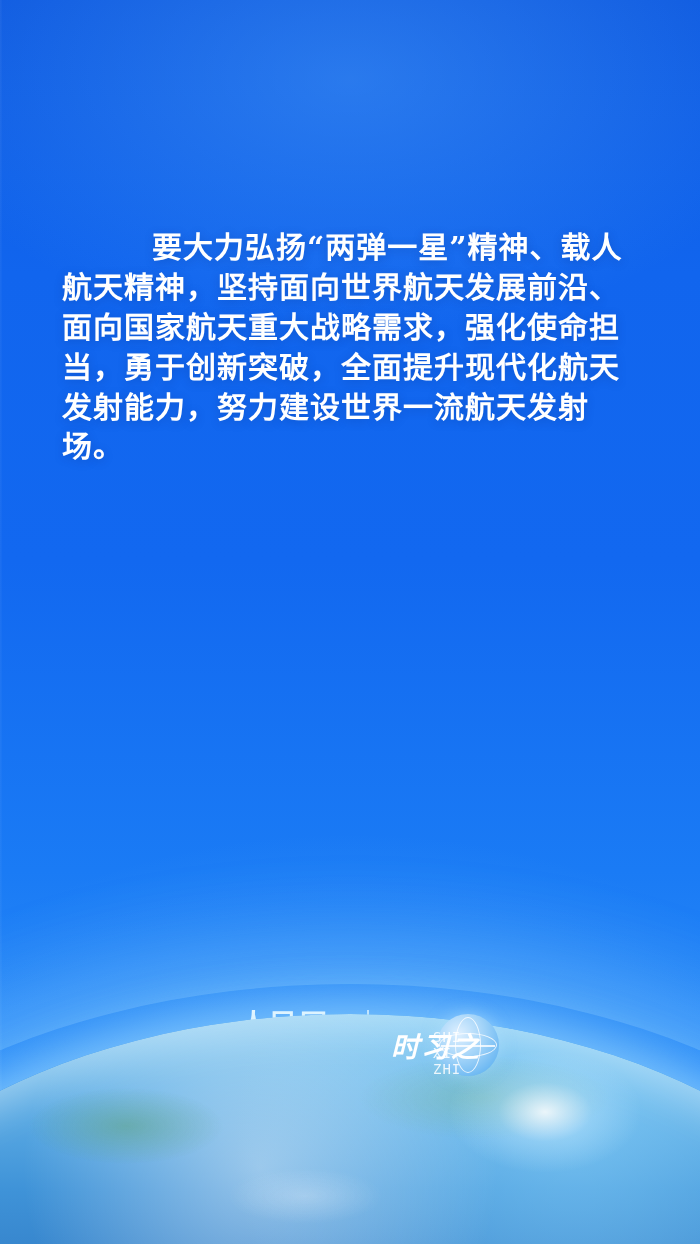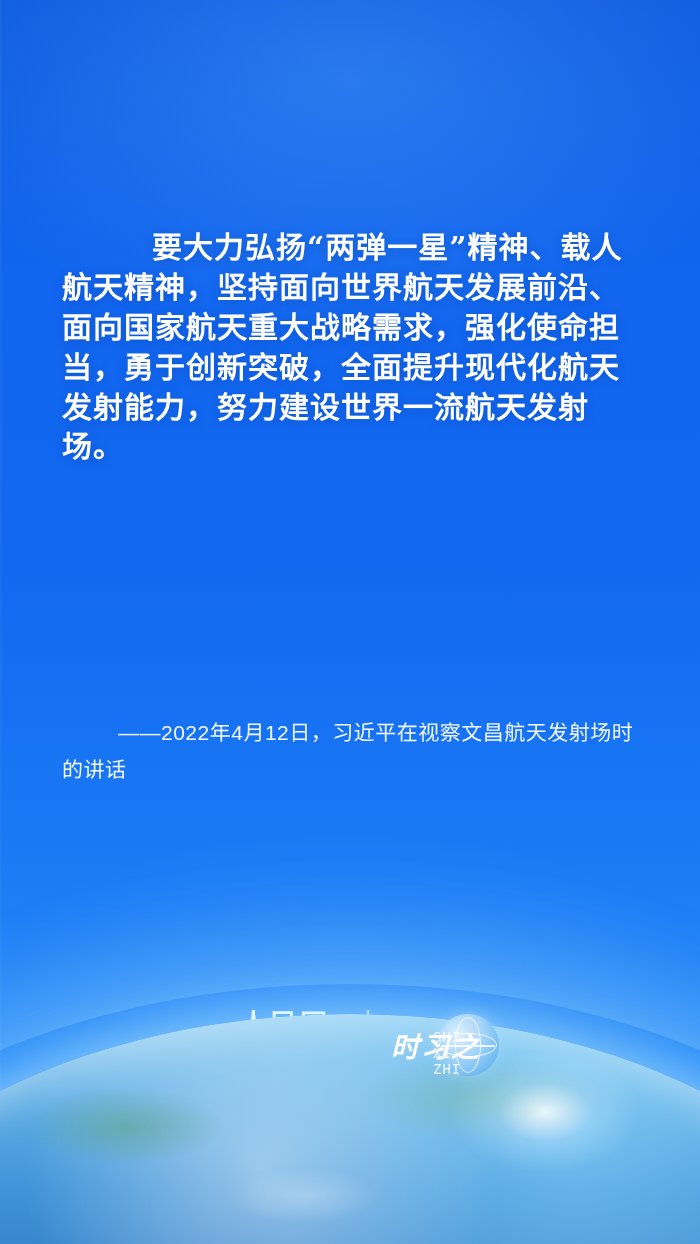--- a/index.html
+++ b/index.html
@@ -230,21 +230,20 @@
 
 <div class="poster">
 
   <div class="glow-top"></div>
   <div class="streaks"></div>
 
   <div class="quote-wrap">
     <p class="quote">要大力弘扬“两弹一星”精神、载人航天精神，坚持面向世界航天发展前沿、面向国家航天重大战略需求，强化使命担当，勇于创新突破，全面提升现代化航天发射能力，努力建设世界一流航天发射场。</p>
   </div>
 
-  <div class="attribution">——2022年4月12日，习近平在视察文昌航天发射场时的讲话</div>
 
   <div class="logo-bar">
     <div class="logo-left">
       <div class="logo-people">人民网</div>
       <div class="logo-cpc">中国共产党新闻网</div>
       <div class="logo-url">cpc.people.cn</div>
     </div>
     <div class="logo-right">
       <span class="brand-text">时习之</span>
       <span class="brand-sub">SHI XI ZHI</span>

